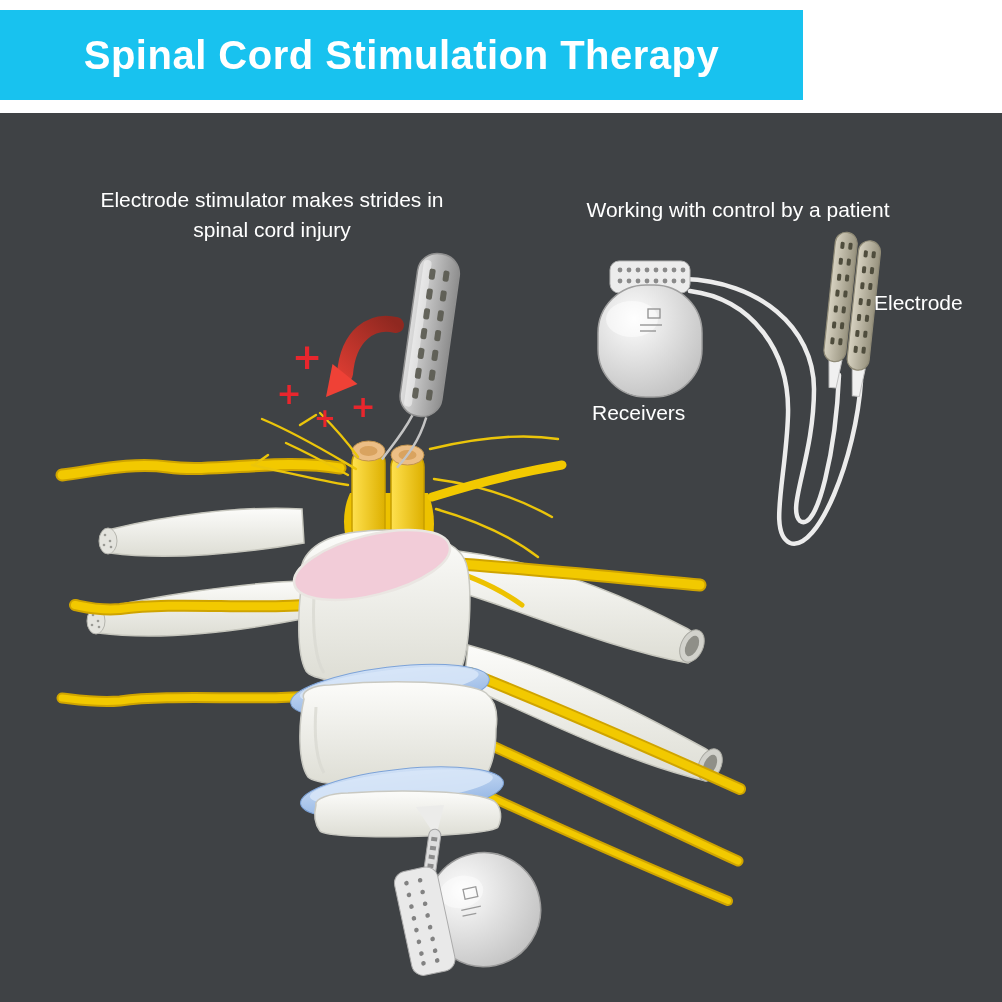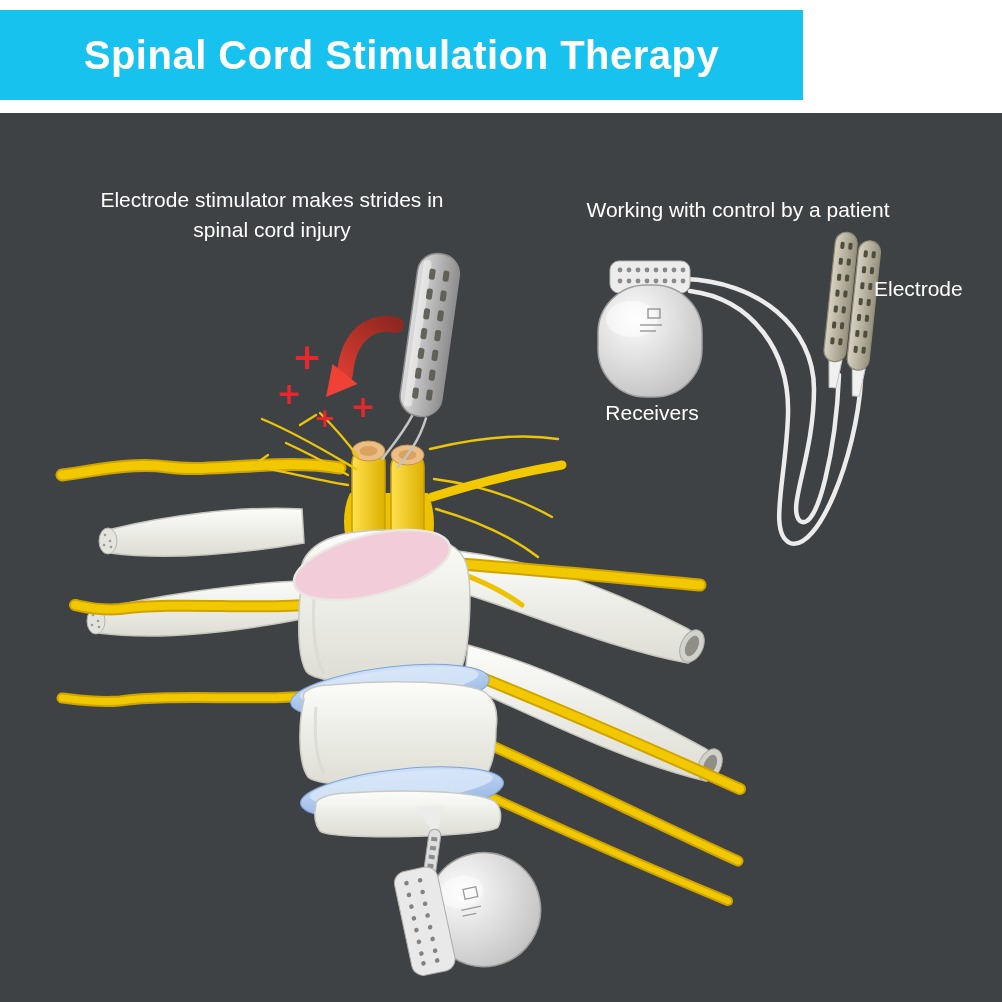--- a/index.html
+++ b/index.html
@@ -25,22 +25,22 @@
     position:absolute; color:var(--caption-text,#ffffff);
     font-size:21px; font-weight:500; line-height:1.45; text-align:center;
   }
   .caption-left  { left:52px;  top:72px; width:440px; }
   .caption-right { left:538px; top:82px; width:400px; }
   .caption .line { display:block; }
   .lbl {
     position:absolute; color:var(--caption-text,#ffffff);
     font-size:21px; font-weight:500; white-space:nowrap;
   }
-  .lbl-electrode { left:874px; top:164px; }
-  .lbl-receivers { left:592px; top:288px; width:120px; text-align:center; }
+  .lbl-electrode { left:874px; top:178px; }
+  .lbl-receivers { left:592px; top:288px; width:120px; text-align:left; }
 </style>
 </head>
 <body>
 
 <div class="page">
 
   <div class="header">
     <h1>Spinal Cord Stimulation Therapy</h1>
   </div>
 

